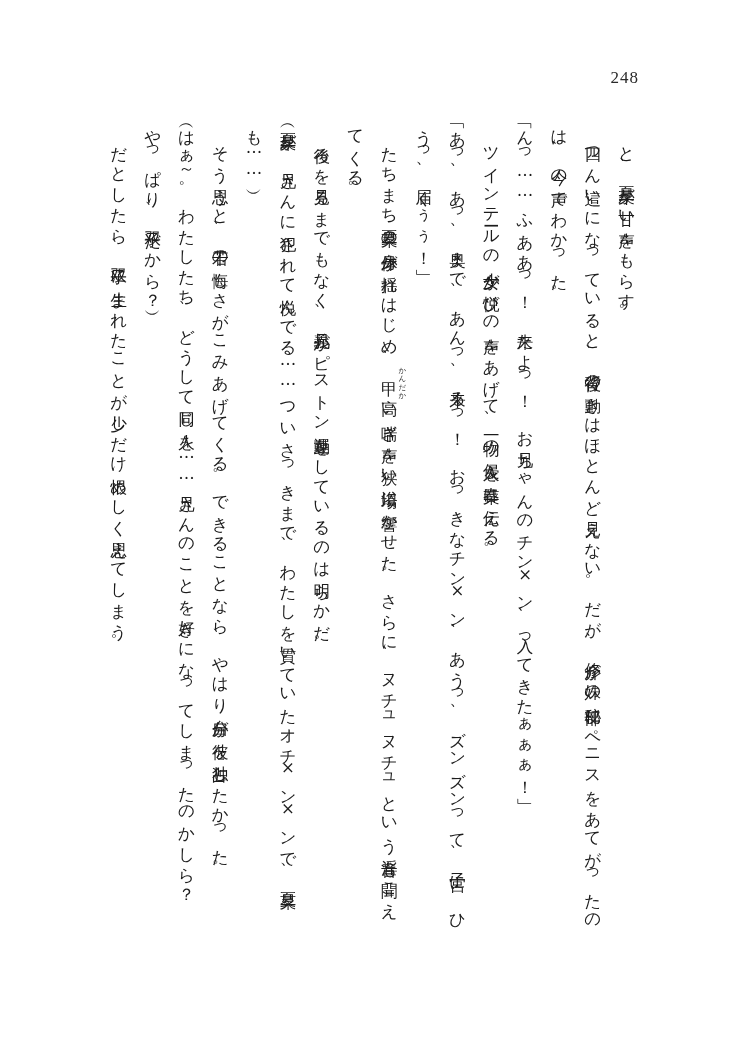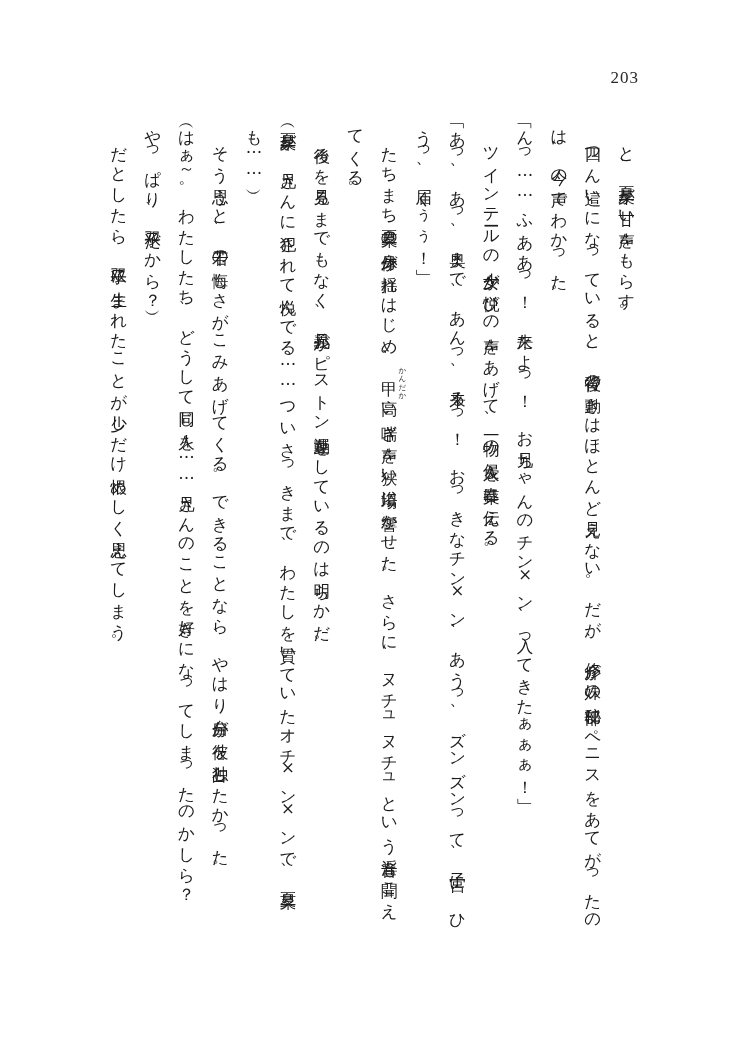--- a/index.html
+++ b/index.html
@@ -71,21 +71,21 @@
     letter-spacing: 0;
     line-height: 1;
     color: #333;
   }
 </style>
 </head>
 <body>
 
 <div id="page">
 
-  <div id="page-number">203</div>
+  <div id="page-number">248</div>
 
   <div id="text-block">
     <p class="indent">と、夏菜が甘い声をもらす。</p>
     <p class="indent">四つん這いになっていると、背後の動きはほとんど見えない。だが、修介が妹の秘部にペニスをあてがったのは、今の声でわかった。</p>
     <p>「んっ……ふああっ！　来たよっ！　お兄ちゃんのチン×ン、入ってきたぁぁぁ！」</p>
     <p class="indent">ツインテールの少女が悦びの声をあげて、一物の侵入を春菜に伝える。</p>
     <p>「あっ、あっ、奥まで、あんっ、来るっ！　おっきなチン×ン、あうっ、ズンズンって、子宮に、ひうっ、届くぅぅ！」</p>
     <p class="indent ruby-wrap">たちまち夏菜の身体が揺れはじめ、<ruby>甲高<rt>かんだか</rt></ruby>い喘ぎ声を狭い浴場に響かせた。さらに、ヌチュヌチュという淫音も聞こえてくる。</p>
     <p class="indent">後ろを見るまでもなく、義兄がピストン運動をしているのは明らかだ。</p>
     <p>（夏菜が、兄さんに犯されて悦んでる……ついさっきまで、わたしを貫いていたオチ×ン×ンで、夏菜も……）</p>

